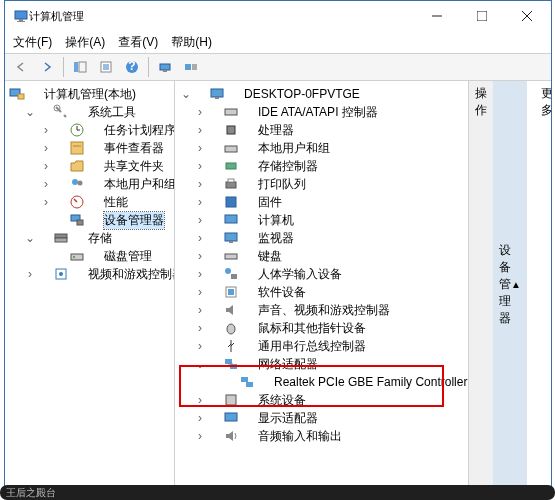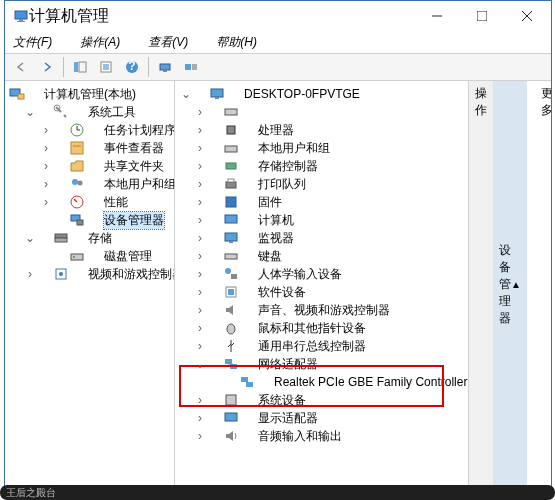--- a/index.html
+++ b/index.html
@@ -1,26 +1,26 @@
 <!DOCTYPE html>
 <html><head>
 <meta charset="utf-8">
 <style>
 * { box-sizing: border-box; margin: 0; padding: 0; font-family: "Microsoft YaHei", "Segoe UI", sans-serif; font-size: 12px; }
 body { background: #fff; width: 555px; height: 500px; overflow: hidden; position: relative; }
 
 .window { position: absolute; left: 4px; top: 0; width: 548px; height: 488px; border: 1px solid #3a6ea5; background: #fff; display: flex; flex-direction: column; }
 
 .titlebar { height: 30px; display: flex; align-items: center; padding: 0 2px 0 8px; background: #fff; }
-.titlebar .title { flex: 1; font-size: 16px; }
+.titlebar .title { flex: 1; font-size: 11px; }
 .titlebar .win-btns { display: flex; }
 .titlebar .win-btn { width: 45px; height: 28px; display: flex; align-items: center; justify-content: center; color: #333; }
 .titlebar .win-btn svg { width: 10px; height: 10px; }
 
-.menubar { height: 22px; display: flex; align-items: center; padding: 0 4px; gap: 20px; font-style: italic; }
+.menubar { height: 22px; display: flex; align-items: center; padding: 0 4px; gap: 5px; }
 .menubar .menu-item { padding: 2px 4px; }
 
 .toolbar { height: 28px; border-top: 1px solid #d0d0d0; border-bottom: 1px solid #d0d0d0; display: flex; align-items: center; padding: 0 4px; gap: 2px; background: #f5f5f5; }
 .tool-btn { width: 24px; height: 24px; display: flex; align-items: center; justify-content: center; border: 1px solid transparent; }
 .tool-sep { width: 1px; height: 20px; background: #c0c0c0; margin: 0 2px; }
 
 .content { flex: 1; display: flex; overflow: hidden; }
 .left-pane { width: 170px; border-right: 1px solid #d0d0d0; overflow: auto; padding: 4px 2px; }
 .mid-pane { flex: 1; border-right: 1px solid #d0d0d0; overflow: auto; padding: 4px 2px; position: relative; }
 .right-pane { width: 82px; display: flex; }
@@ -260,20 +260,21 @@
           </span>
         <span class="label">DESKTOP-0FPVTGE</span>
       </div>
       <div class="tree-row indent-1">
           <span class="expander">›</span>
           <span class="icon">
             <svg width="16" height="16">
               <rect x="2" y="5" width="12" height="6" fill="#ccc" stroke="#555"></rect>
             </svg>
           </span>
+          <span class="label">IDE ATA/ATAPI 控制器</span>
         </div>
       <div class="tree-row indent-1">
           <span class="expander">›</span>
           <span class="icon">
             <svg width="16" height="16">
               <rect x="4" y="4" width="8" height="8" fill="#888" stroke="#333"></rect>
             </svg>
           </span>
           <span class="label">处理器</span>
         </div>

